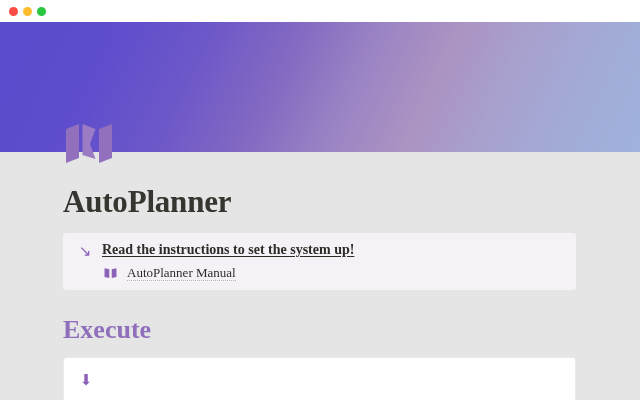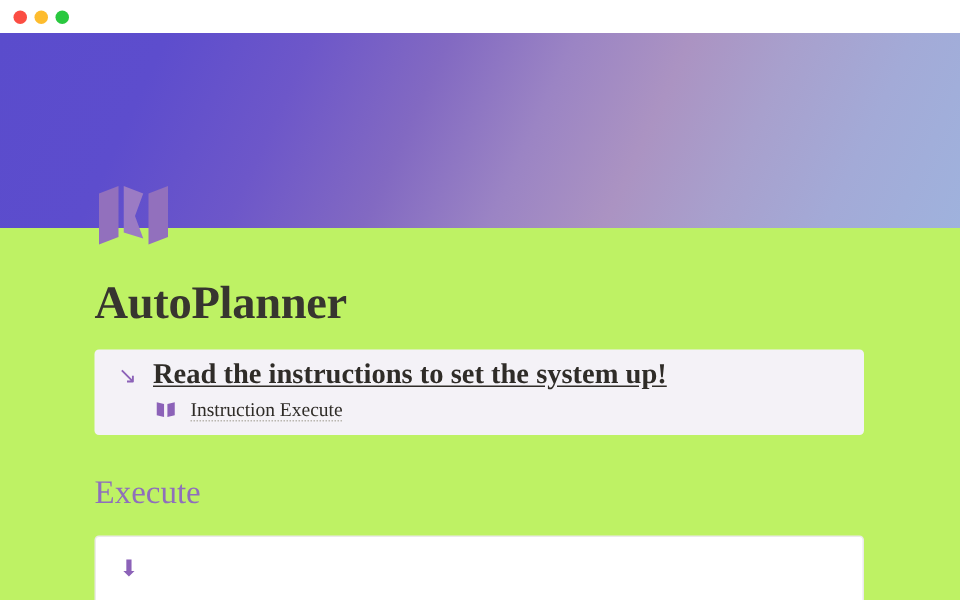--- a/index.html
+++ b/index.html
@@ -11,21 +11,21 @@
     height: 400px;
     overflow: hidden;
     background: #ffffff;
     font-family: "Liberation Sans", sans-serif;
   }
 
   .window {
     position: relative;
     width: 640px;
     height: 400px;
-    background: #bef264;
+    background: #e5e5e5;
     overflow: hidden;
   }
 
   
   .titlebar {
     position: absolute;
     top: 0; left: 0;
     width: 640px;
     height: 22px;
     background: #ffffff;
@@ -123,21 +123,21 @@
     display: inline-flex;
     align-items: center;
     justify-content: center;
     color: #8c62b8;
     font-size: 14px;
     line-height: 1;
   }
 
   .callout-head {
     font-family: "Liberation Serif", serif;
-    font-size: 19px;
+    font-size: 14px;
     font-weight: bold;
     color: #2f2c28;
     text-decoration: underline;
     text-underline-offset: 2px;
     line-height: 15px;
     white-space: nowrap;
     text-align: center;
   }
 
   .sub-row {
@@ -156,22 +156,22 @@
     white-space: nowrap;
   }
 
   
   .section-heading {
     position: absolute;
     left: 63px;
     top: 163px;
     margin: 0;
     font-family: "Liberation Serif", serif;
-    font-weight: normal;
-    font-size: 22px;
+    font-weight: bold;
+    font-size: 26px;
     color: #8f6fbb;
     white-space: nowrap;
   }
 
   
   .callout-outlined {
     position: absolute;
     left: 63px;
     top: 205px;
     width: 513px;
@@ -228,21 +228,21 @@
         <span class="callout-head">Read the instructions to set the system up!</span>
       </div>
       <div class="sub-row">
         <span class="ico">
           <svg width="13" height="12" viewBox="0 0 13 12" aria-hidden="true">
             <path d="M0.5 1.2 L5.4 2.3 L5.4 11 L0.5 9.9 Z" fill="#8c62b8"></path>
             <path d="M12.5 1.2 L7.6 2.3 L7.6 11 L12.5 9.9 Z" fill="#8c62b8"></path>
             <rect x="5.7" y="2.1" width="1.6" height="9" fill="#f4f2f7"></rect>
           </svg>
         </span>
-        <span class="sub-link">Instruction Execute</span>
+        <span class="sub-link">AutoPlanner Manual</span>
       </div>
     </div>
 
     <h2 class="section-heading">Execute</h2>
 
     <div class="callout-outlined">
       <div class="callout-row">
         <span class="ico arrow-dn">⬇</span>
       </div>
     </div>

